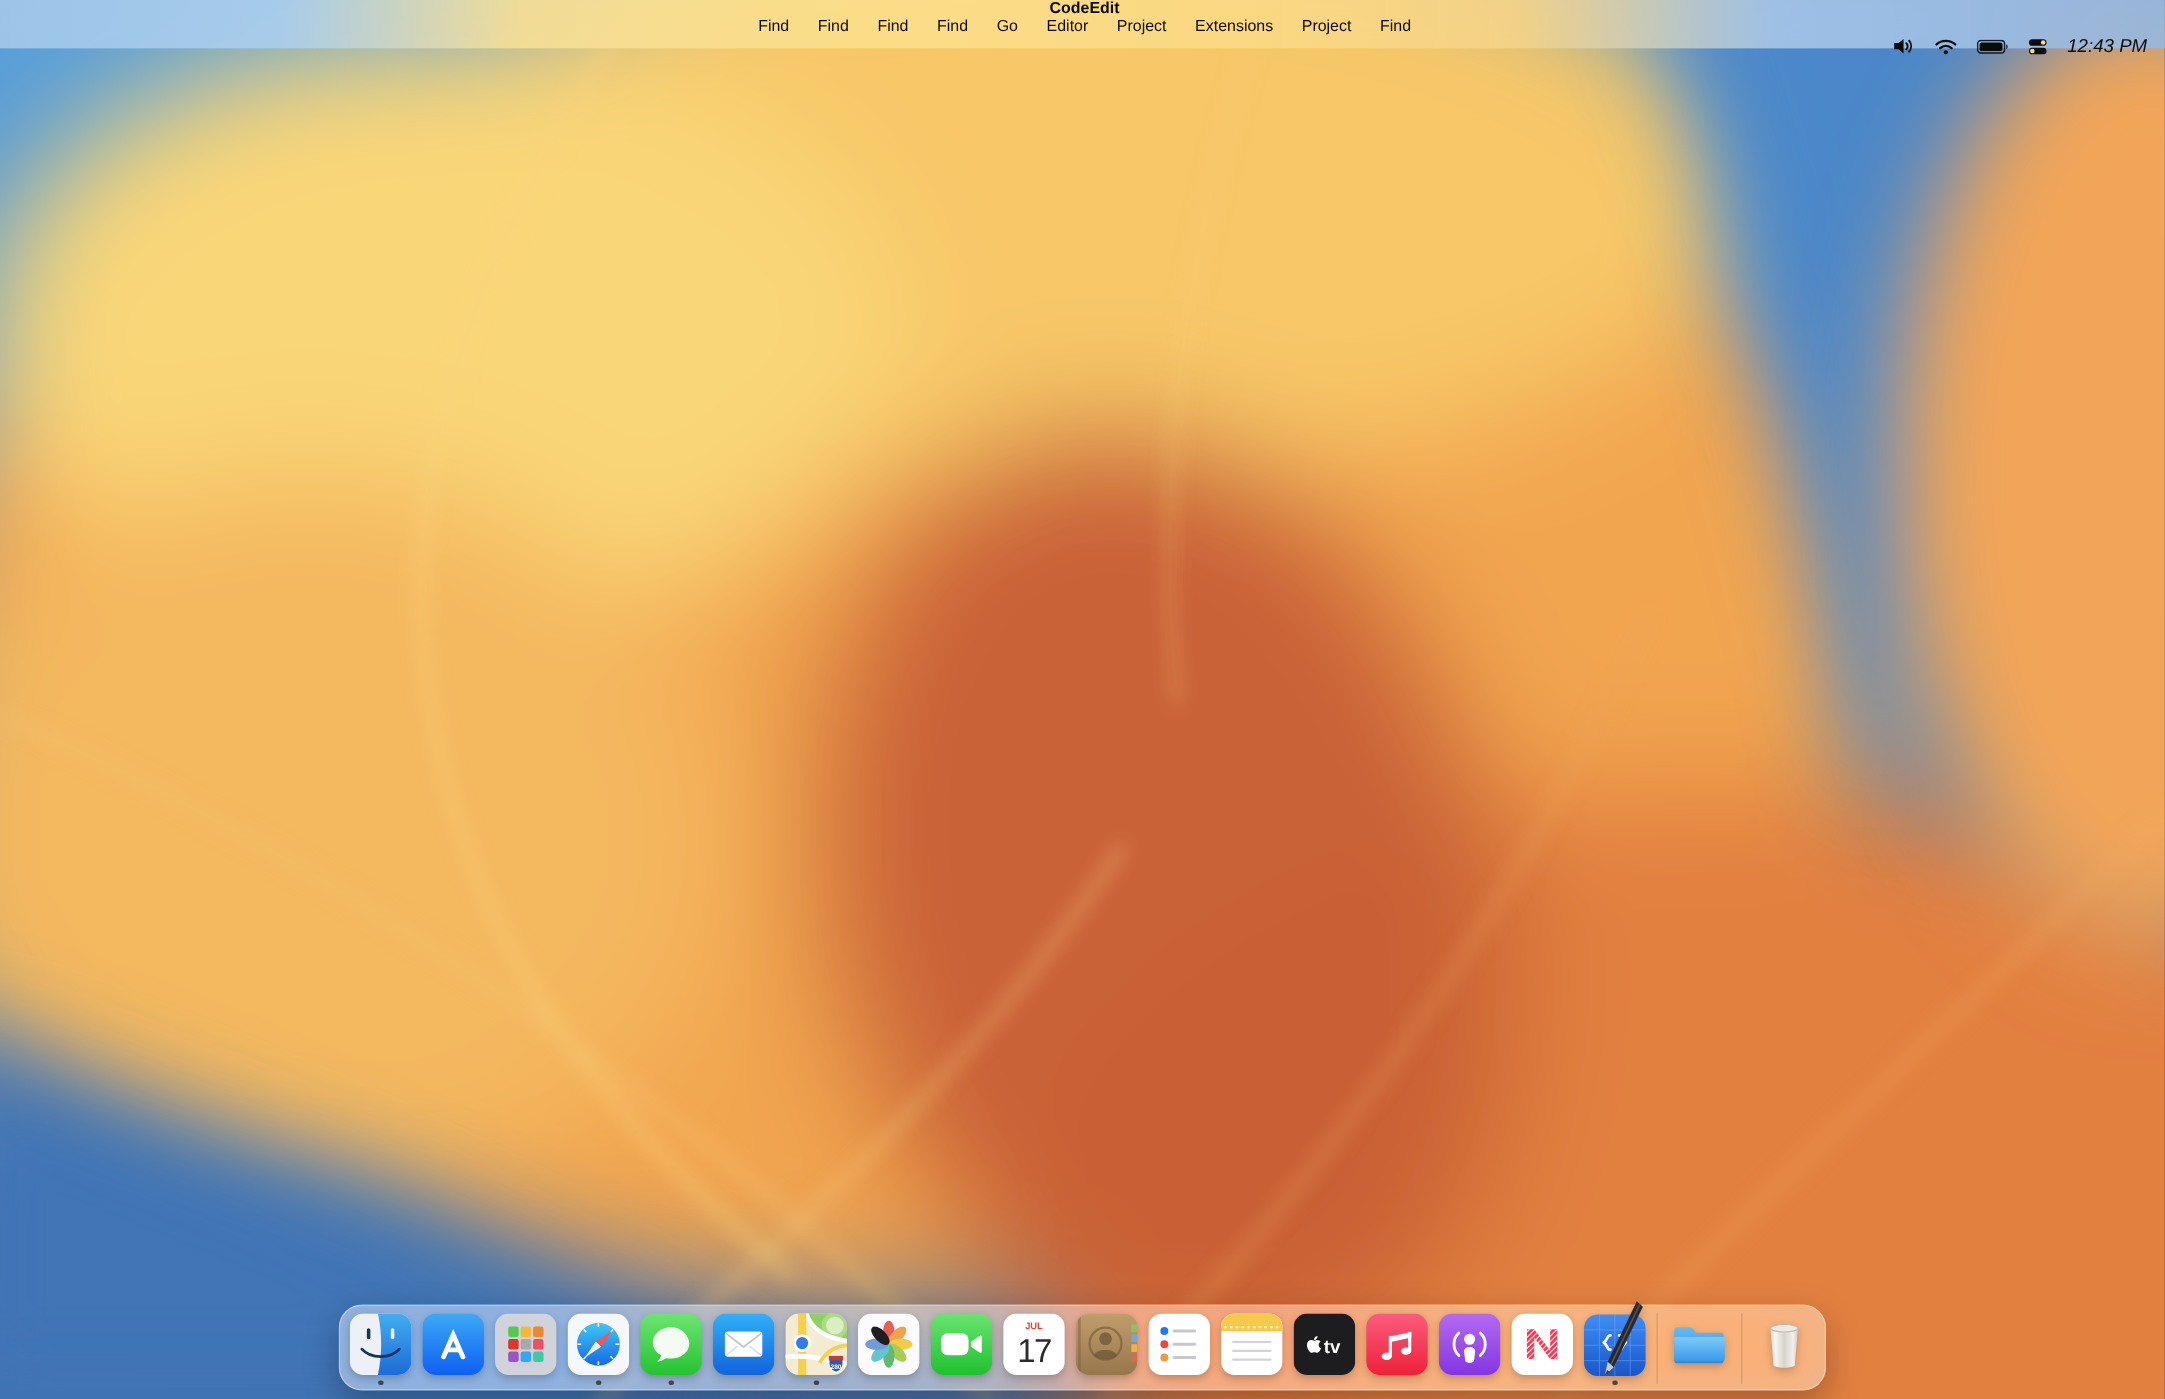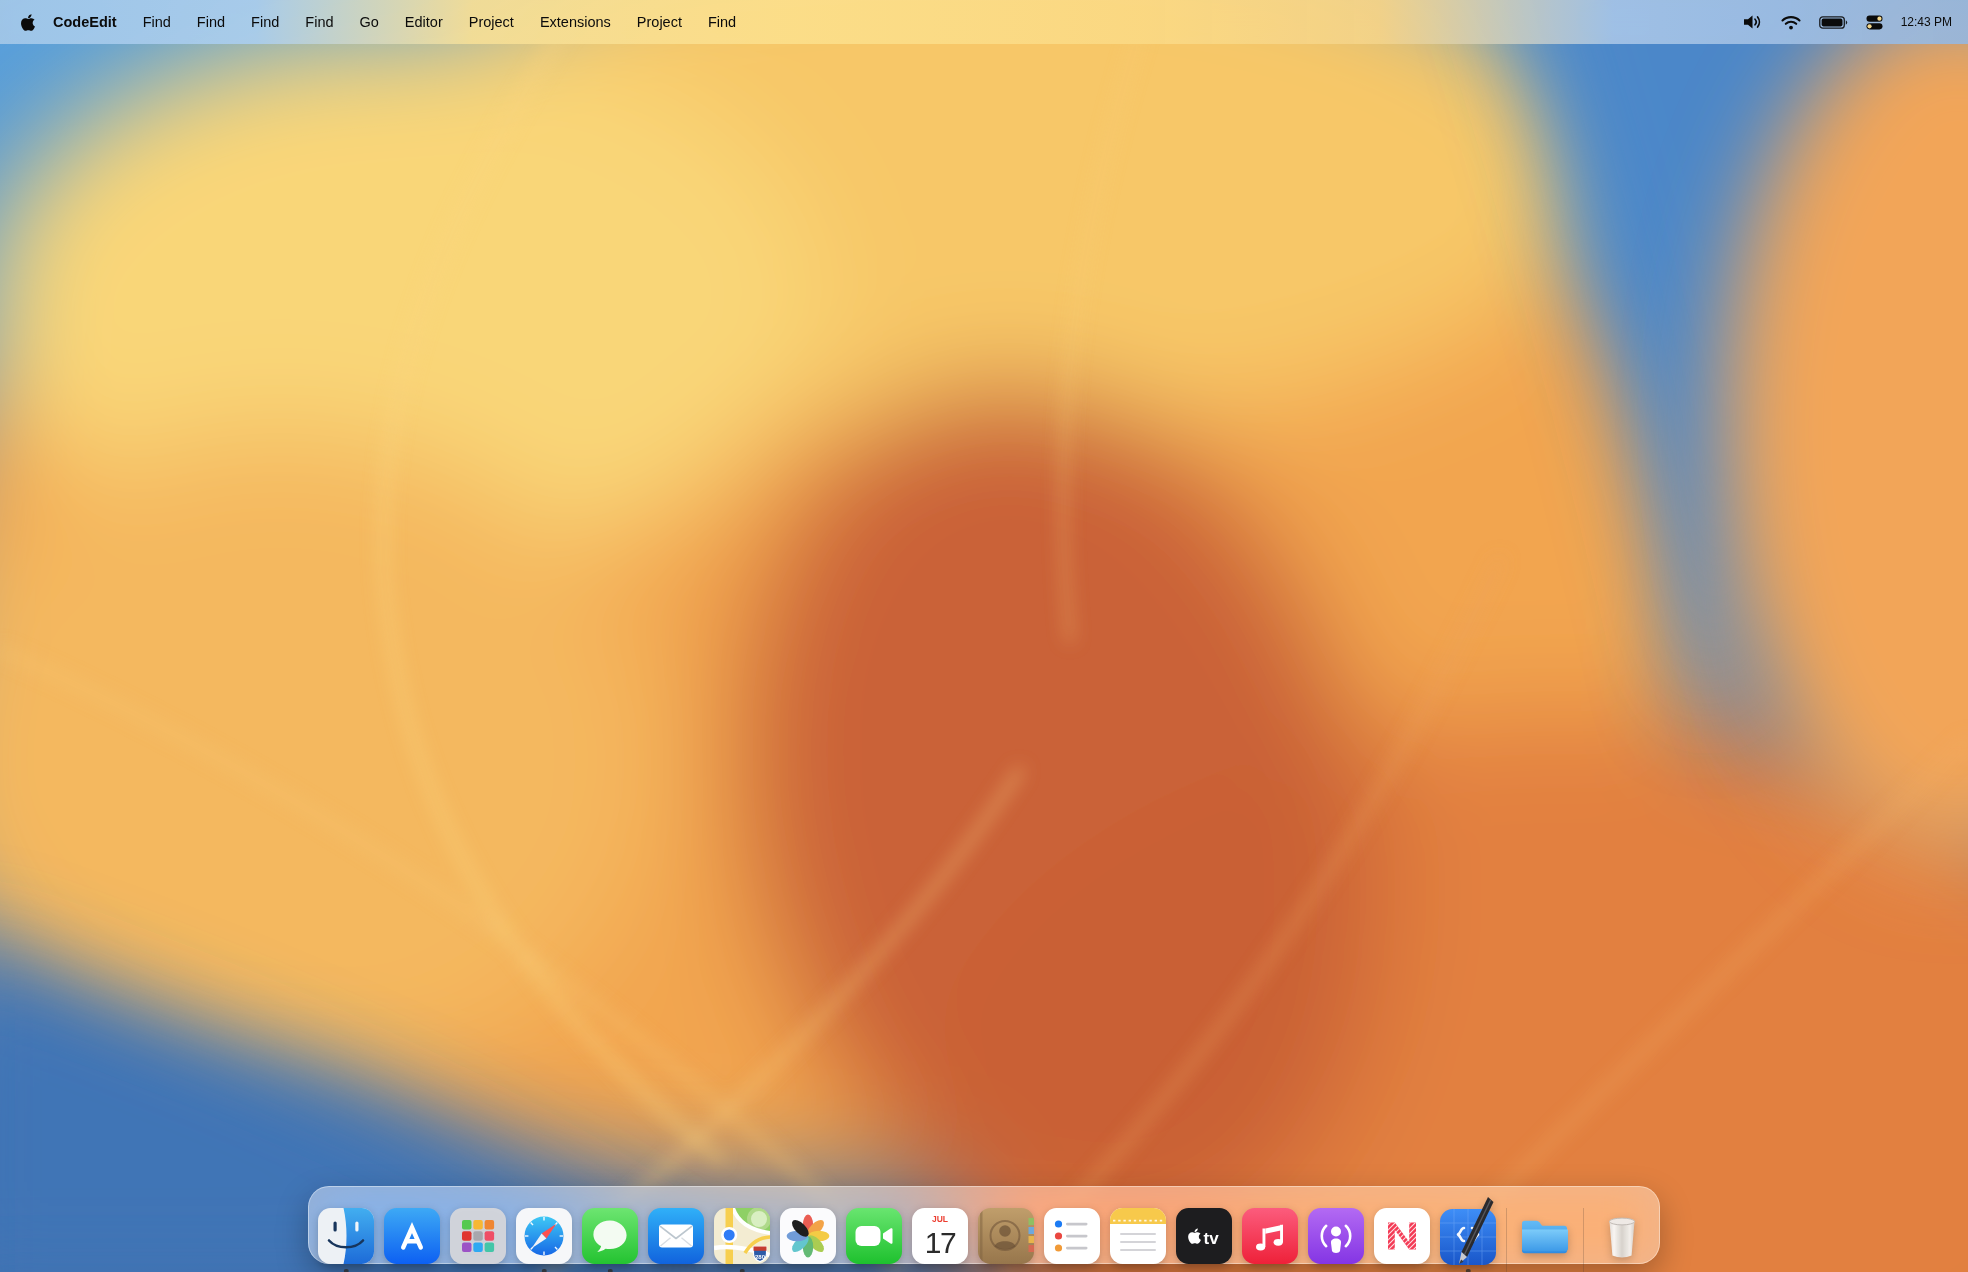--- a/index.html
+++ b/index.html
@@ -14,34 +14,34 @@
   #menubar{
     position:absolute;top:0;left:0;width:1968px;height:44px;
     display:flex;align-items:center;
     padding:0 16px 0 20px;
     background:linear-gradient(90deg,
       rgba(164,199,231,.93) 0%, rgba(171,205,236,.93) 13%,
       rgba(245,222,151,.93) 24%, rgba(251,223,141,.93) 40%,
       rgba(250,217,134,.93) 58%, rgba(243,211,139,.91) 70%,
       rgba(169,197,229,.91) 82%, rgba(151,183,221,.93) 100%);
     backdrop-filter:blur(28px) saturate(1.6);
-    color:#0b0b0b;font-size:14.5px;
+    color:#0b0b0b;font-size:14.5px;flex-direction:column;
   }
   .apple{width:16px;height:19px;margin-right:4px;display:block;}
   #app-name{font-weight:bold;padding:0 13px;}
   .menu-item{padding:0 13px;white-space:nowrap;}
   #menubar-right{margin-left:auto;display:flex;align-items:center;gap:18px;}
   #menubar-right svg{display:block;}
-  #clock{font-size:12px;white-space:nowrap;}
+  #clock{font-size:17px;white-space:nowrap;font-style:italic;}
   
   #dock{
     position:absolute;bottom:8px;left:50%;transform:translateX(-50%);
     height:78px;border-radius:21px;
     display:flex;align-items:flex-start;
-    padding:21px 9px;gap:10px;
+    padding:7px 9px;gap:10px;
     background:rgba(248,240,236,.48);
     border:0.5px solid rgba(255,255,255,.4);
     box-shadow:0 12px 32px rgba(0,0,0,.28);
     backdrop-filter:blur(26px) saturate(1.7);
   }
   .dock-item{position:relative;width:56px;height:56px;flex:0 0 auto;}
   .dock-item > svg{display:block;width:56px;height:56px;filter:drop-shadow(0 3px 4px rgba(0,0,0,.22));}
   .dock-item .dot{
     position:absolute;bottom:-9px;left:50%;transform:translateX(-50%);
     width:4.5px;height:4.5px;border-radius:50%;background:rgba(45,42,40,.8);

